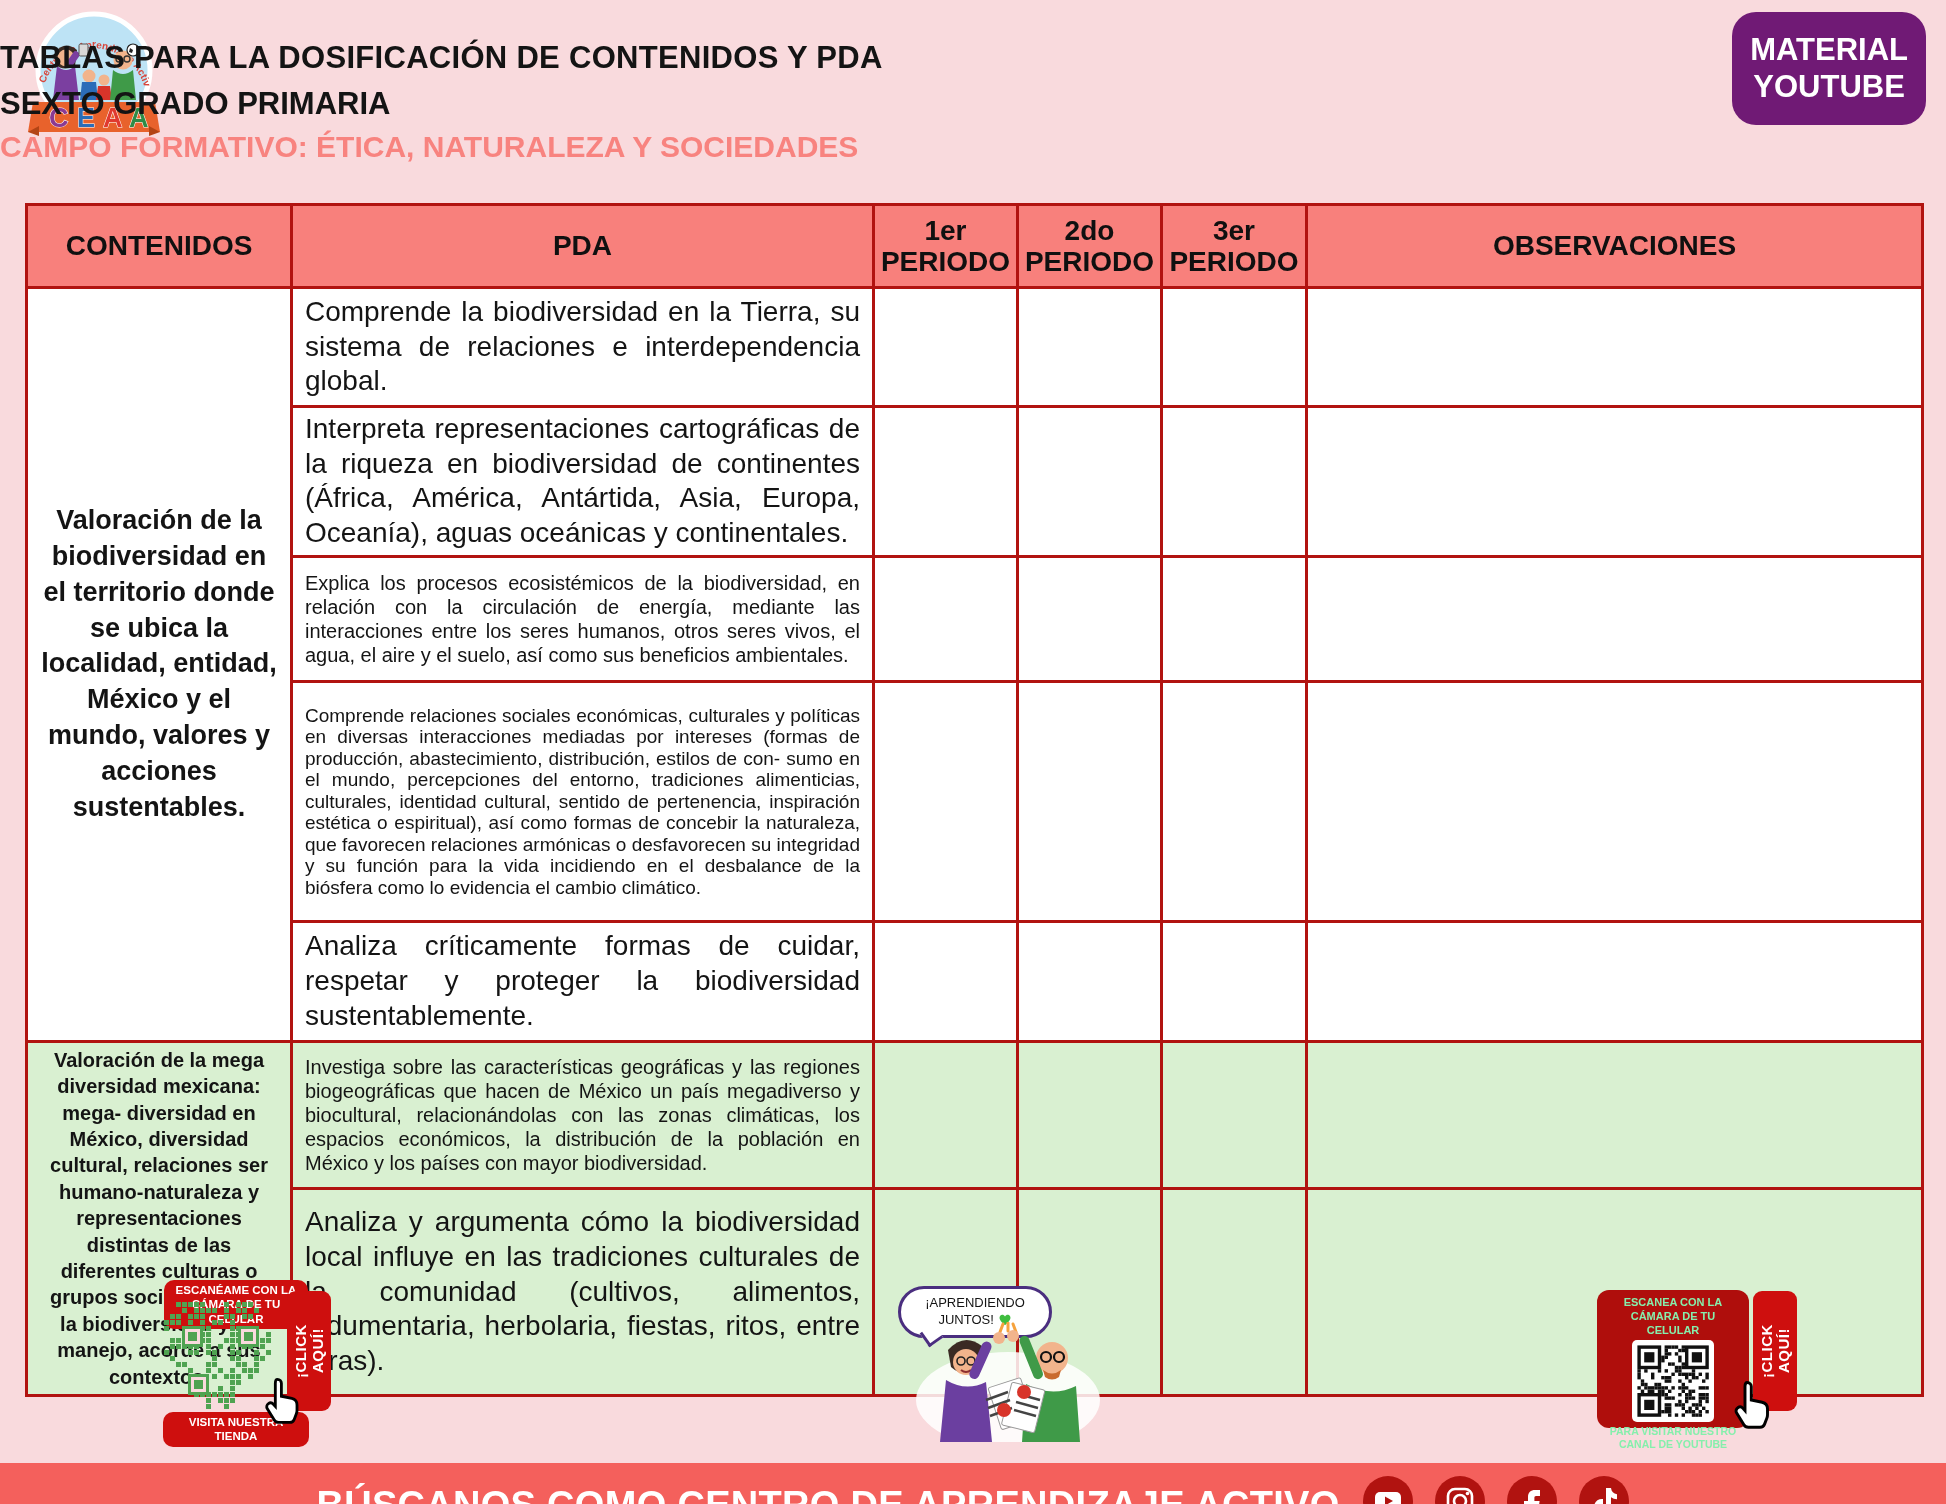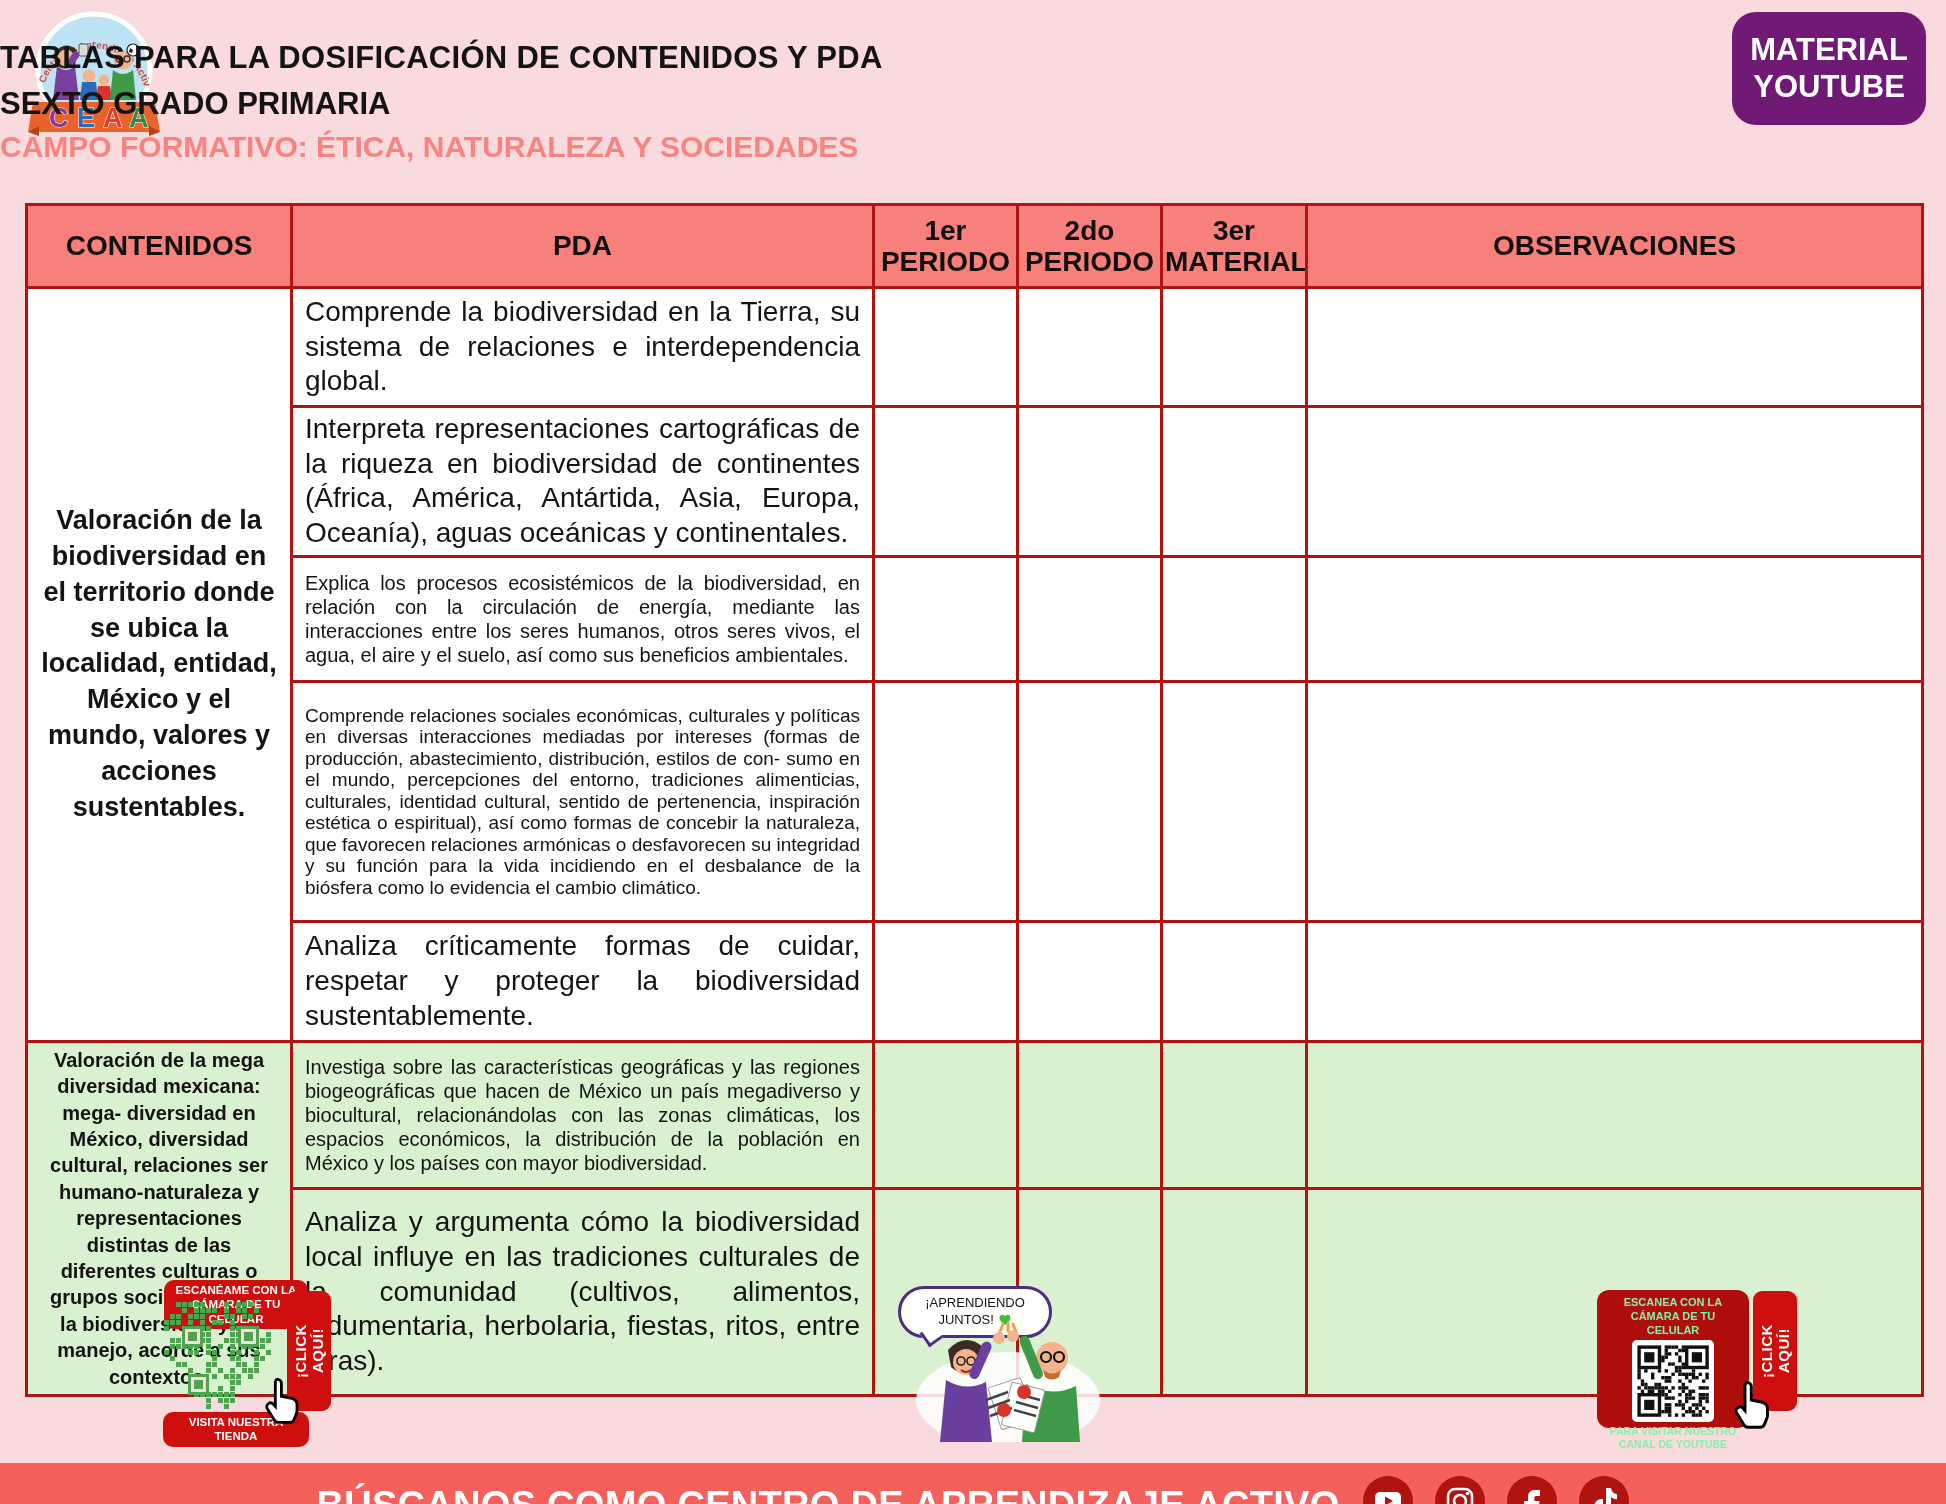--- a/index.html
+++ b/index.html
@@ -108,21 +108,21 @@
       <col style="width:144px">
         <col style="width:145px">
         <col style="width:616px">
     </colgroup>
     <thead>
       <tr>
         <th>CONTENIDOS</th>
         <th>PDA</th>
         <th>1er PERIODO</th>
         <th>2do PERIODO</th>
-        <th>3er MATERIAL</th>
+        <th>3er PERIODO</th>
         <th>OBSERVACIONES</th>
       </tr>
     </thead>
     <tbody>
       <tr class="g1" style="height:119px">
         <td class="cont" rowspan="5">Valoración de la biodiversidad en el territorio donde se ubica la localidad, entidad, México y el mundo, valores y acciones sustentables.</td>
         <td class="pda lg">Comprende la biodiversidad en la Tierra, su sistema de relaciones e interdependencia global.</td>
         <td></td>
         <td></td>
         <td></td>

